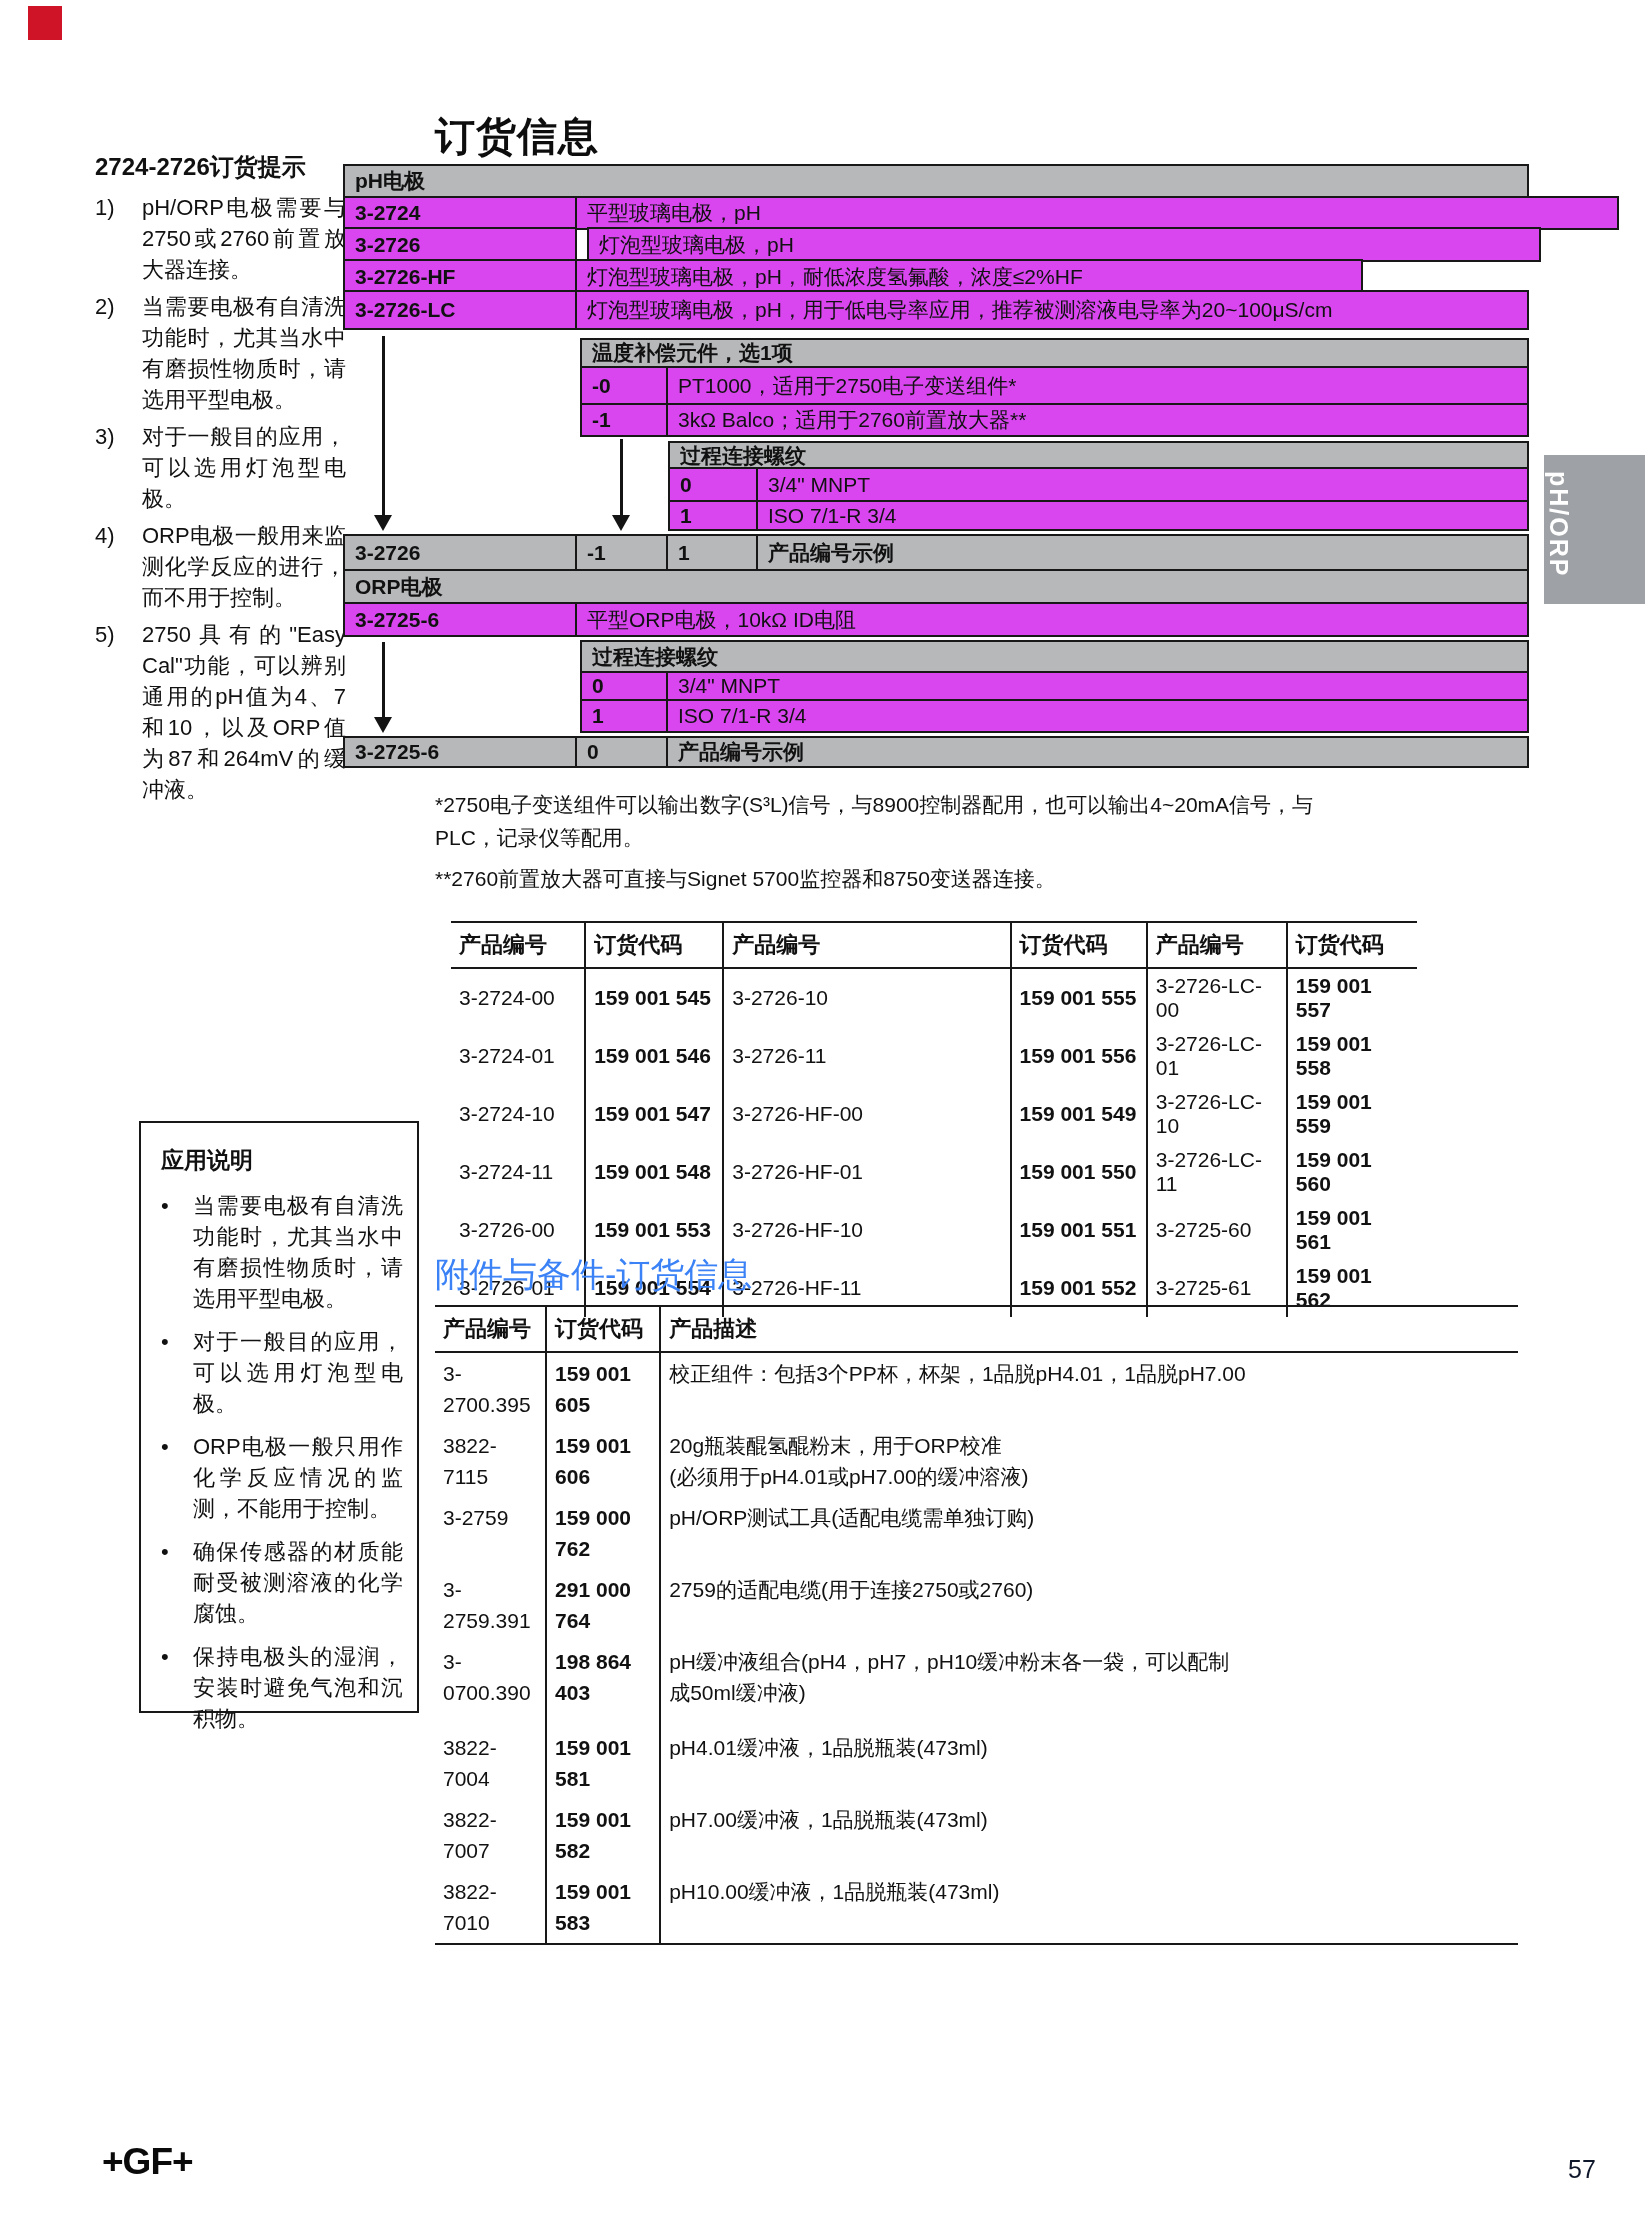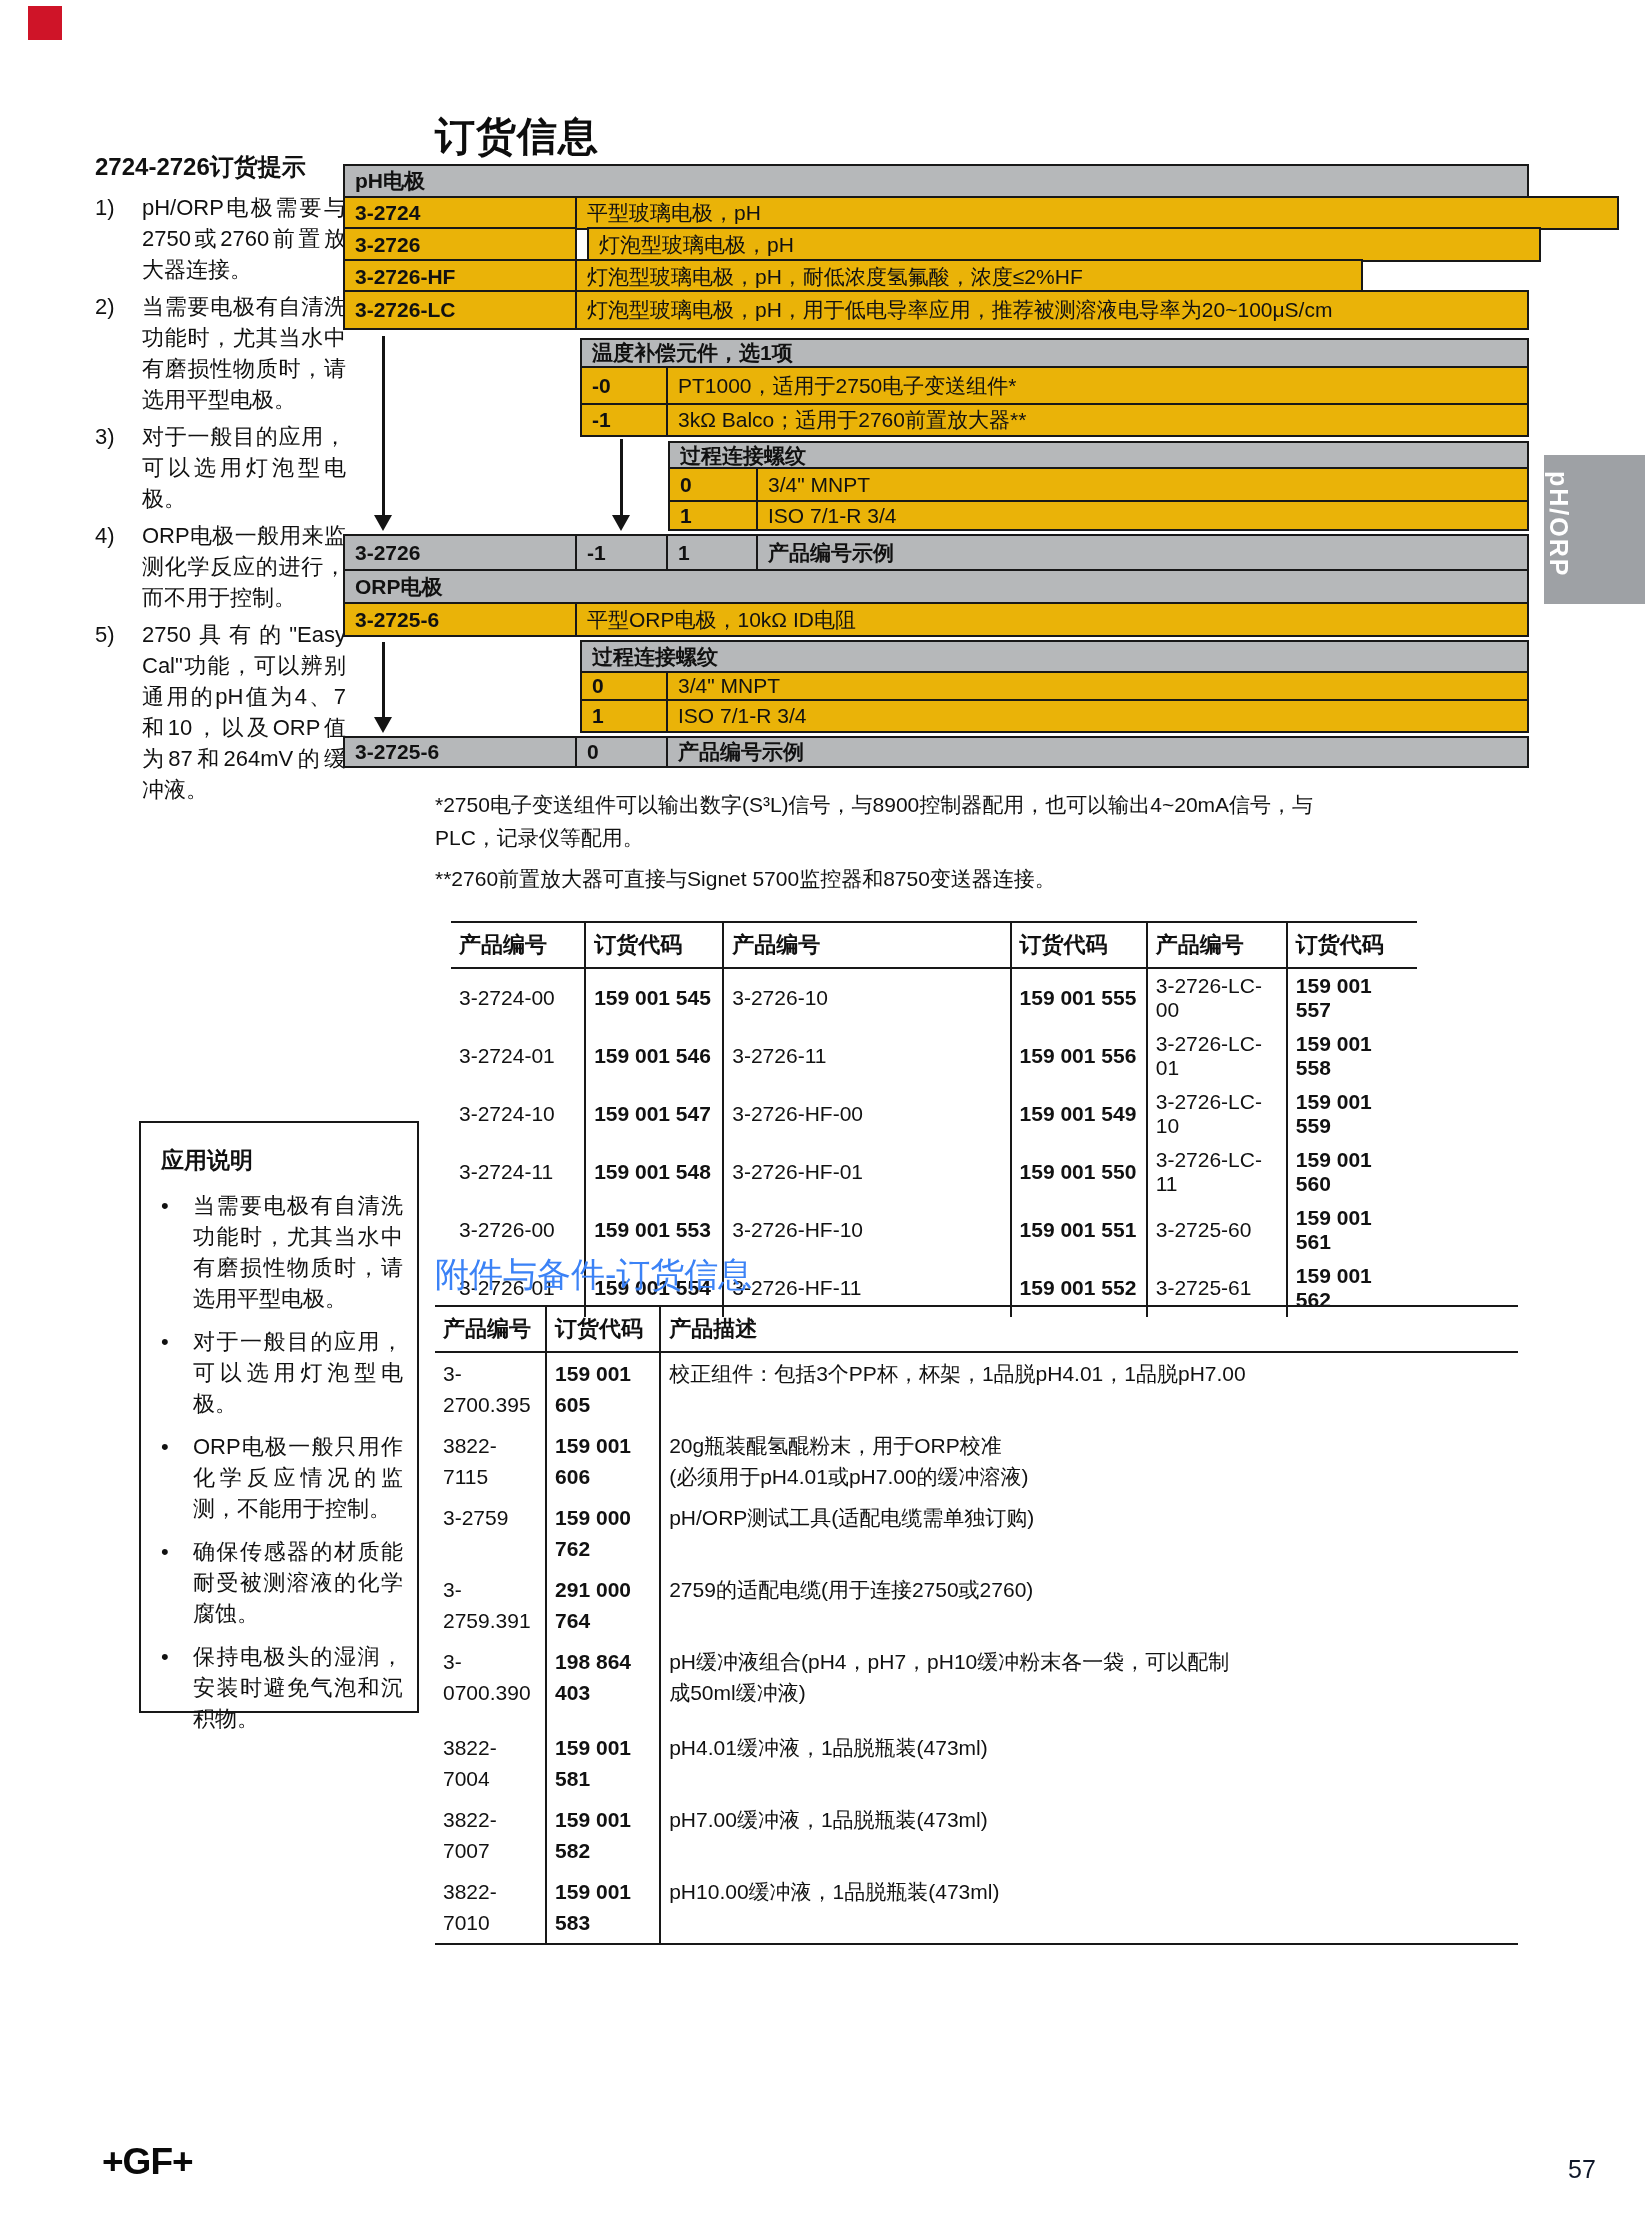--- a/index.html
+++ b/index.html
@@ -18,21 +18,21 @@
   .n-item .txt{flex:1;text-align:justify;}
   
   #app-box{position:absolute;left:139px;top:1121px;width:280px;height:592px;border:2px solid #181818;
            box-sizing:border-box;padding:22px 14px 0 20px;font-size:22px;line-height:31px;}
   #app-box .hd{font-weight:bold;font-size:23px;margin-bottom:14px;}
   .b-item{display:flex;margin-bottom:12px;}
   .b-item .dot{width:32px;flex:none;}
   .b-item .txt{flex:1;text-align:justify;}
   
   #main-table{position:absolute;left:343px;top:164px;width:1186px;height:604px;}
-  .cell{position:absolute;box-sizing:border-box;border:2px solid #181818;background:#eab308;
+  .cell{position:absolute;box-sizing:border-box;border:2px solid #181818;background:#d946ef;
         display:flex;align-items:center;padding:0 10px;font-size:21px;white-space:nowrap;overflow:hidden;}
   .cell.gray{background:#b6b8ba;font-weight:bold;}
   .cell.bold{font-weight:bold;}
   .vline{position:absolute;width:3px;background:#141414;}
   .ahead{position:absolute;width:0;height:0;border-left:9px solid transparent;border-right:9px solid transparent;border-top:16px solid #141414;}
   
   .footnote{position:absolute;left:435px;width:891px;font-size:21px;line-height:33px;}
   
   #order-table{position:absolute;left:451px;top:921px;width:966px;border-collapse:collapse;table-layout:fixed;
                font-size:21px;border-top:2px solid #181818;}

